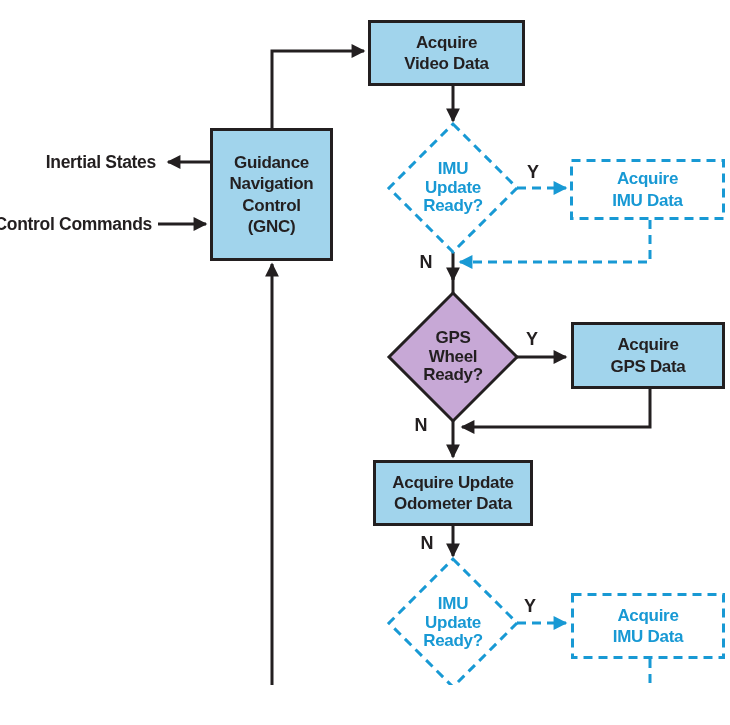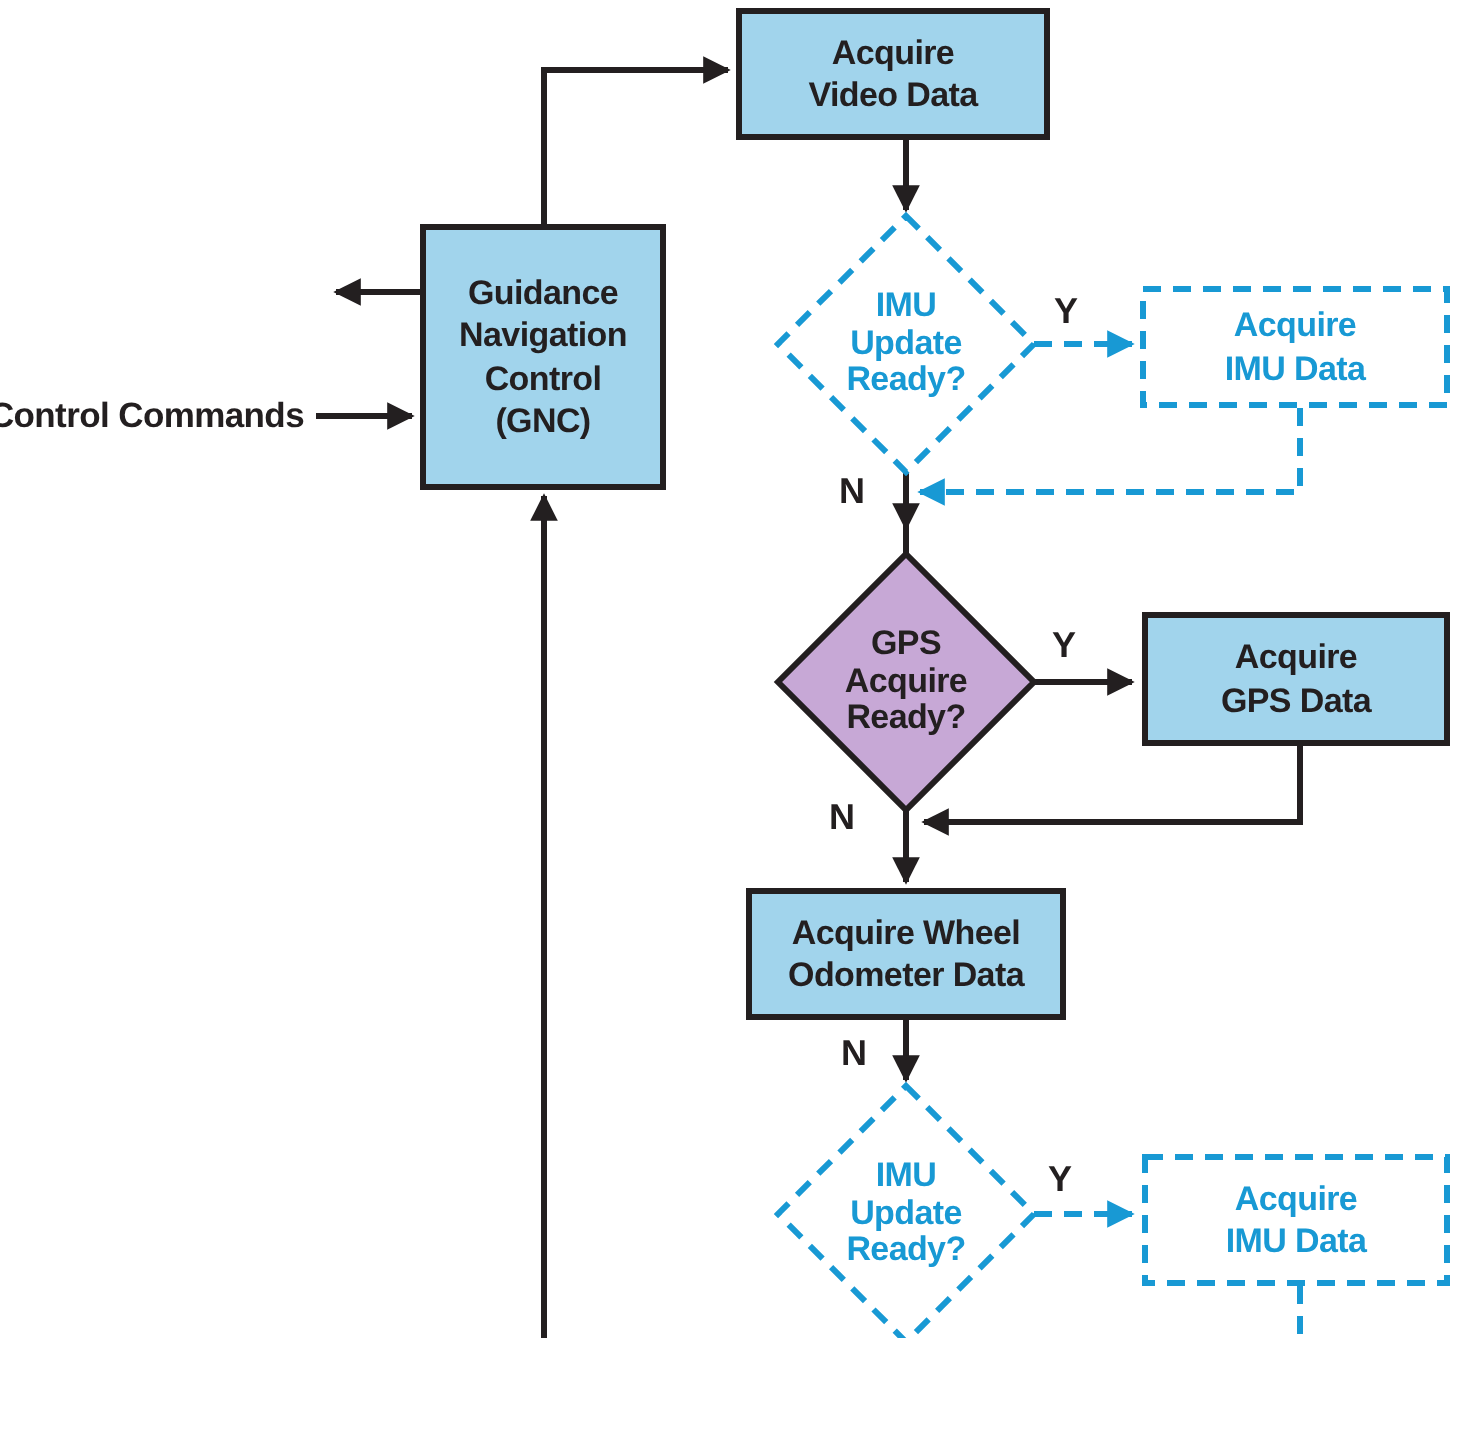--- a/index.html
+++ b/index.html
@@ -7,21 +7,21 @@
     --process-fill:#A1D4EC;
     --decision-fill:#C7A8D6;
     --accent:#1899D4;
     --background:#FFFFFF;
   }
   *{box-sizing:border-box;margin:0;padding:0;}
   html,body{background:#fff;}
   body{font-family:"Liberation Sans", sans-serif;}
   .canvas{
     position:relative;width:730px;height:669px;
-    background:var(--background);overflow:hidden;
+    background:var(--background);overflow:hidden;margin-top:16px;
   }
   .canvas svg{position:absolute;left:0;top:0;}
   
   .ln{fill:none;stroke:var(--line);stroke-width:3;}
   .lc{fill:none;stroke:var(--accent);stroke-width:3;stroke-dasharray:9 6;}
   .shape-process{fill:var(--process-fill);stroke:var(--line);stroke-width:3;}
   .shape-decision{fill:var(--decision-fill);stroke:var(--line);stroke-width:3;}
   .shape-dashed{fill:#fff;stroke:var(--accent);stroke-width:3;stroke-dasharray:9 6;}
   .mB{fill:var(--line);}
   .mC{fill:var(--accent);}
@@ -101,34 +101,35 @@
   <div class="node-label lbl-video">Acquire
 Video Data</div>
   <div class="node-label lbl-gnc">Guidance
 Navigation
 Control
 (GNC)</div>
   <div class="node-label cyan lbl-imu1-box">Acquire
 IMU Data</div>
   <div class="node-label lbl-gps-box">Acquire
 GPS Data</div>
-  <div class="node-label lbl-wheel">Acquire Wheel
+  <div class="node-label lbl-wheel">Acquire Update
 Odometer Data</div>
   <div class="node-label cyan lbl-imu2-box">Acquire
 IMU Data</div>
   <div class="node-label diamond-label cyan lbl-d1">IMU
 Update
 Ready?</div>
   <div class="node-label diamond-label lbl-dgps">GPS
-Acquire
+Wheel
 Ready?</div>
   <div class="node-label diamond-label cyan lbl-d3">IMU
 Update
 Ready?</div>
 
+  <div class="ext-label lbl-states">Inertial States</div>
   <div class="ext-label lbl-commands">Control Commands</div>
 
   <div class="edge-label" style="left:533px;top:156px;">Y</div>
   <div class="edge-label" style="left:426px;top:246px;">N</div>
   <div class="edge-label" style="left:532px;top:323px;">Y</div>
   <div class="edge-label" style="left:421px;top:409px;">N</div>
   <div class="edge-label" style="left:427px;top:527px;">N</div>
   <div class="edge-label" style="left:530px;top:590px;">Y</div>
   <div class="edge-label" style="left:424px;top:684px;">N</div>
 

